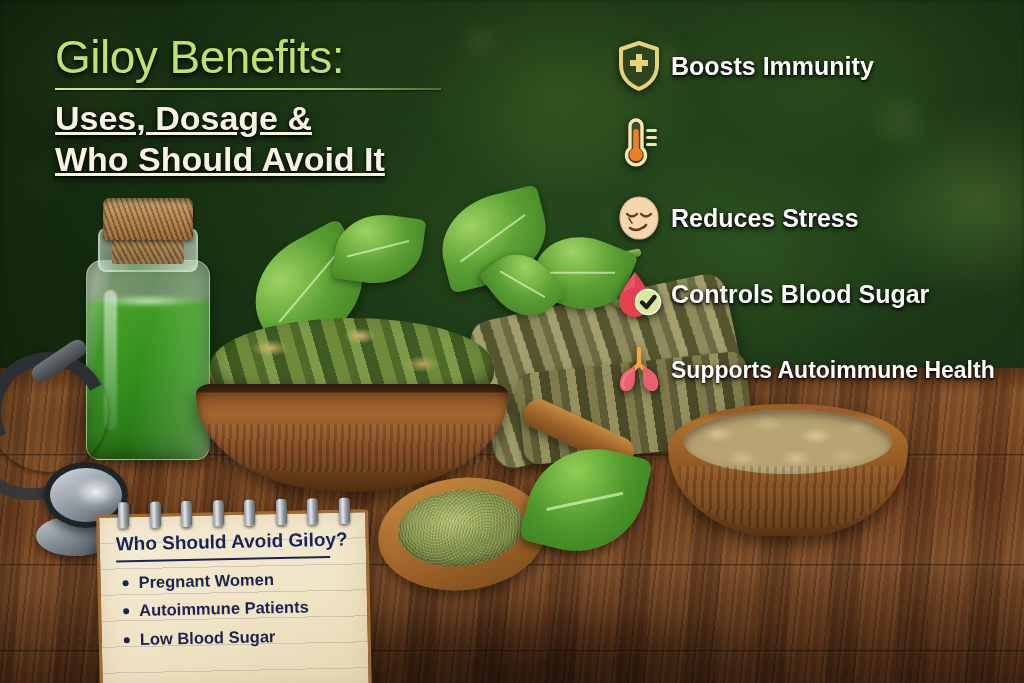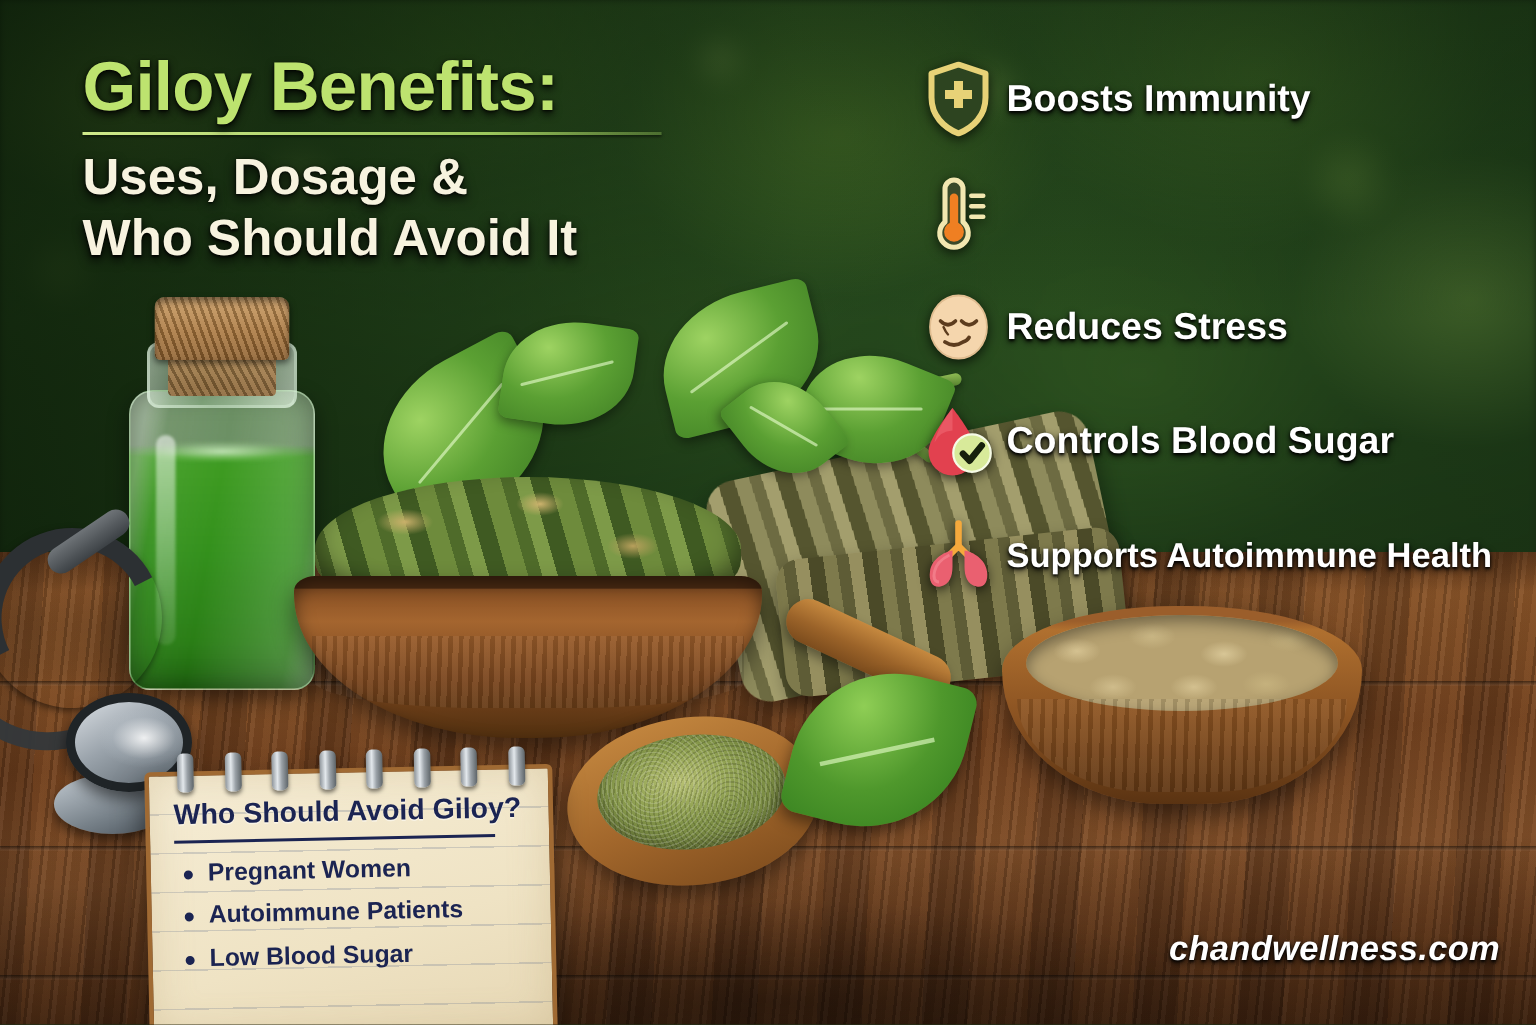--- a/index.html
+++ b/index.html
@@ -286,34 +286,34 @@
   }
   .bowl-tabs .grain{
     position:absolute; left:10px; top:62px; right:10px; height:62px;
     border-radius:0 0 46% 46%/0 0 70px 70px;
     background:repeating-linear-gradient(92deg, rgba(0,0,0,.12) 0 3px, rgba(255,255,255,.05) 3px 8px);
   }
 
   
   .title-block{ position:absolute; left:55px; top:34px; width:470px; }
   .title-main{
-    font-size:46px; font-weight:700; letter-spacing:-.5px;
+    font-size:46px; font-weight:400; letter-spacing:-.5px;
     color:#bde36f; line-height:1.02;
     text-shadow:0 3px 6px rgba(0,0,0,.85), 0 1px 2px rgba(0,0,0,.9);
   }
   .title-rule{
     width:386px; height:2px; margin:7px 0 8px 0;
     background:linear-gradient(90deg,#cfe98a,#9cc75c 70%,rgba(156,199,92,.35));
     box-shadow:0 1px 2px rgba(0,0,0,.6);
   }
   .title-sub{
     font-size:34px; font-weight:700; color:#f7f3df; line-height:1.22;
     text-shadow:0 3px 7px rgba(0,0,0,.9), 0 1px 2px rgba(0,0,0,.95);
   }
-  .title-sub span{ display:block; }
+  .title-sub span{ display:block;text-decoration:underline; }
 
   
   .benefits{ position:absolute; left:612px; top:28px; width:412px; }
   .benefit-row{
     display:flex; align-items:center; gap:5px;
     height:76px;
   }
   .benefit-icon{
     width:54px; min-width:54px; height:54px;
     display:flex; align-items:center; justify-content:center;
@@ -521,15 +521,14 @@
     <span class="ring"></span>
     <span class="ring"></span>
     <span class="ring"></span>
     <span class="ring"></span>
     <span class="ring"></span>
     <span class="ring"></span>
     <span class="ring"></span>
     <span class="ring"></span>
   </div>
 
-  <div class="watermark">chandwellness.com</div>
 
 </div>
 
 </body></html>

